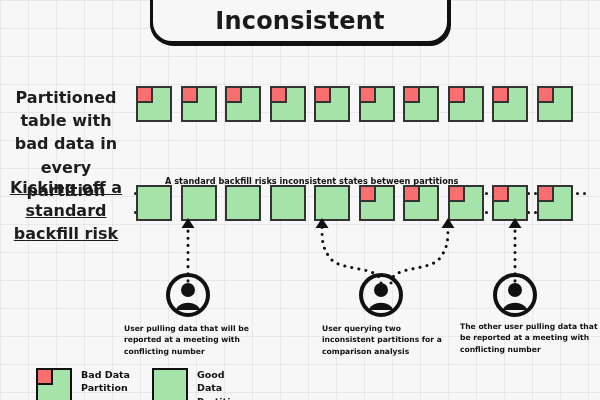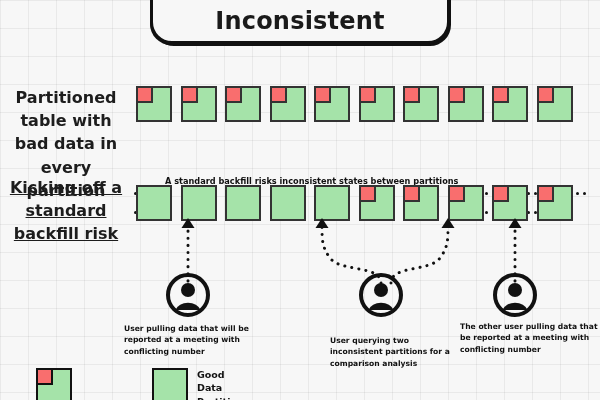--- a/index.html
+++ b/index.html
@@ -74,21 +74,21 @@
   .user svg{ display:block; }
   #user1{ left:165px; top:272px; }
   #user2{ left:358px; top:272px; }
   #user3{ left:492px; top:272px; }
 
   .caption{
     position:absolute; text-align:left; font-size:7.6px; font-weight:700;
     line-height:1.5; color:#111;
   }
   #cap1{ left:124px; top:323px; width:148px; }
-  #cap2{ left:330px; top:323px; width:128px;margin-top:12px; }
+  #cap2{ left:322px; top:323px; width:128px; }
   #cap3{ left:440px; top:321px; width:160px;margin-left:20px; }
 
   
   .legend-item{ position:absolute; display:flex; align-items:flex-start; gap:9px; }
   #legend1{ left:36px; top:368px; }
   #legend2{ left:152px; top:368px; }
   .legend-sq{
     position:relative; width:36px;height:36px; box-sizing:border-box;
     background:#a5e3a9; border:2px solid #111; flex:0 0 auto;
   }
@@ -180,17 +180,18 @@
   <svg width="46" height="46" viewBox="0 0 46 46">
     <circle cx="23" cy="23" r="20" fill="none" stroke="#111" stroke-width="4"></circle>
     <circle cx="23" cy="18" r="7" fill="#111"></circle>
     <path d="M10.5,38 a13,10 0 0 1 25,0 z" fill="#111"></path>
   </svg>
 </div>
 <div class="caption" id="cap3">The other user pulling data that will be reported at a meeting with conflicting number</div>
 
 <div class="legend-item" id="legend1">
   <span class="legend-sq bad"></span>
+  <span class="legend-text">Bad Data Partition</span>
 </div>
 <div class="legend-item" id="legend2">
   <span class="legend-sq"></span>
   <span class="legend-text">Good Data Partition</span>
 </div>
 
 </body></html>

